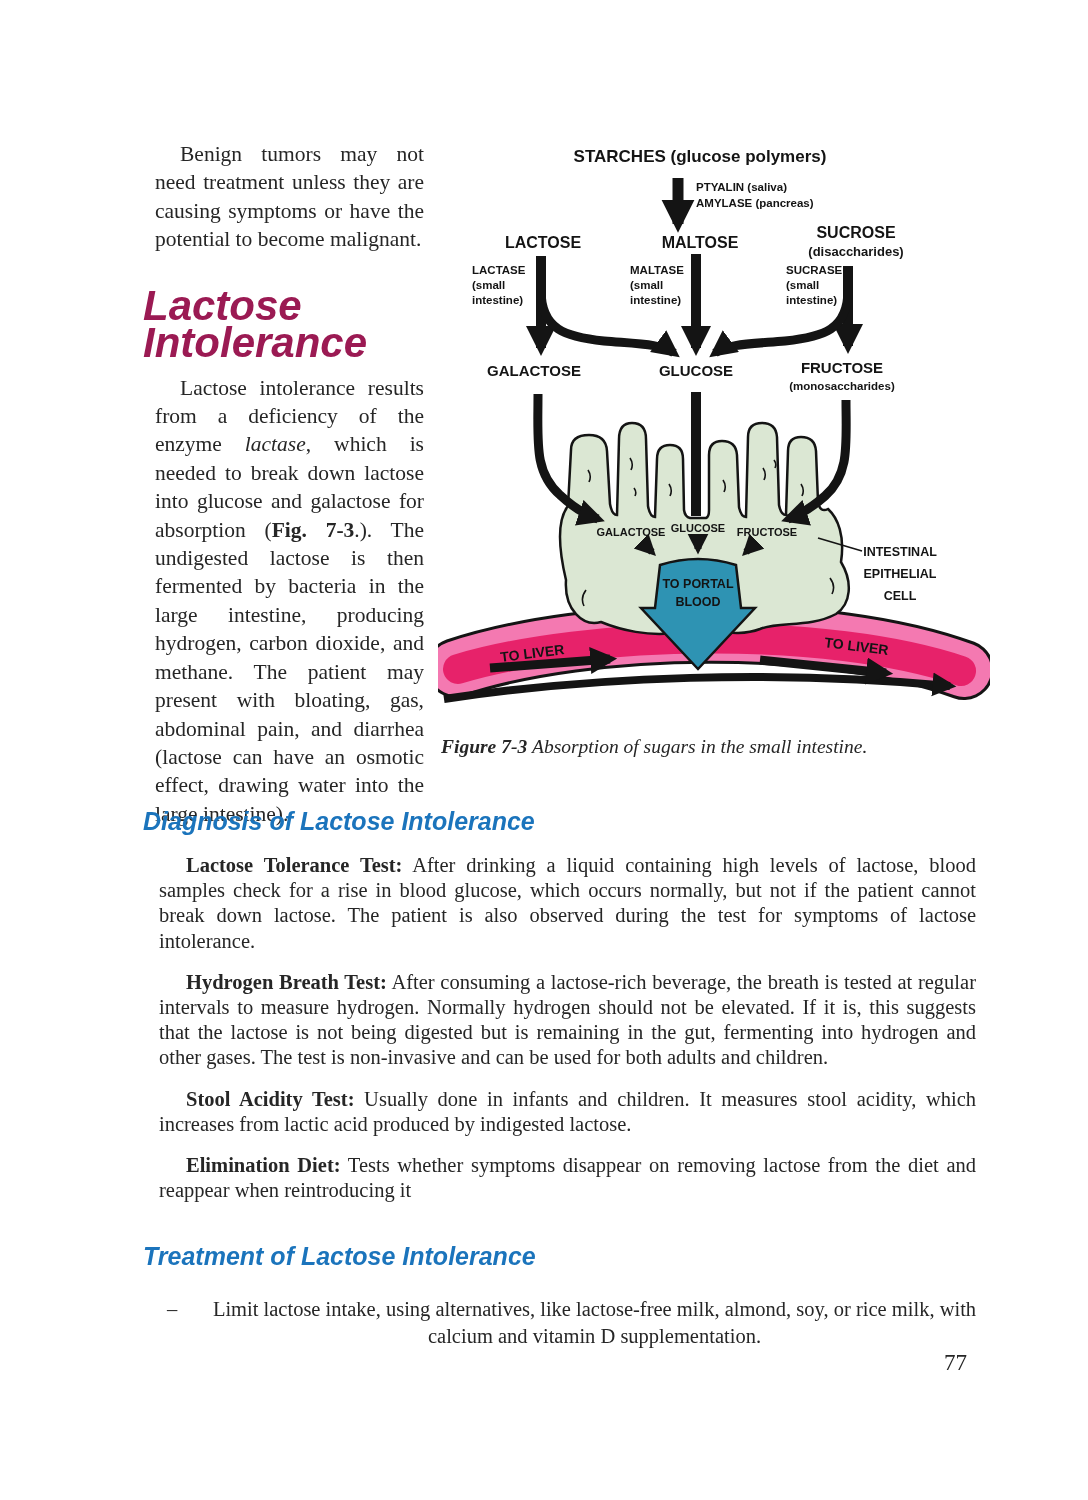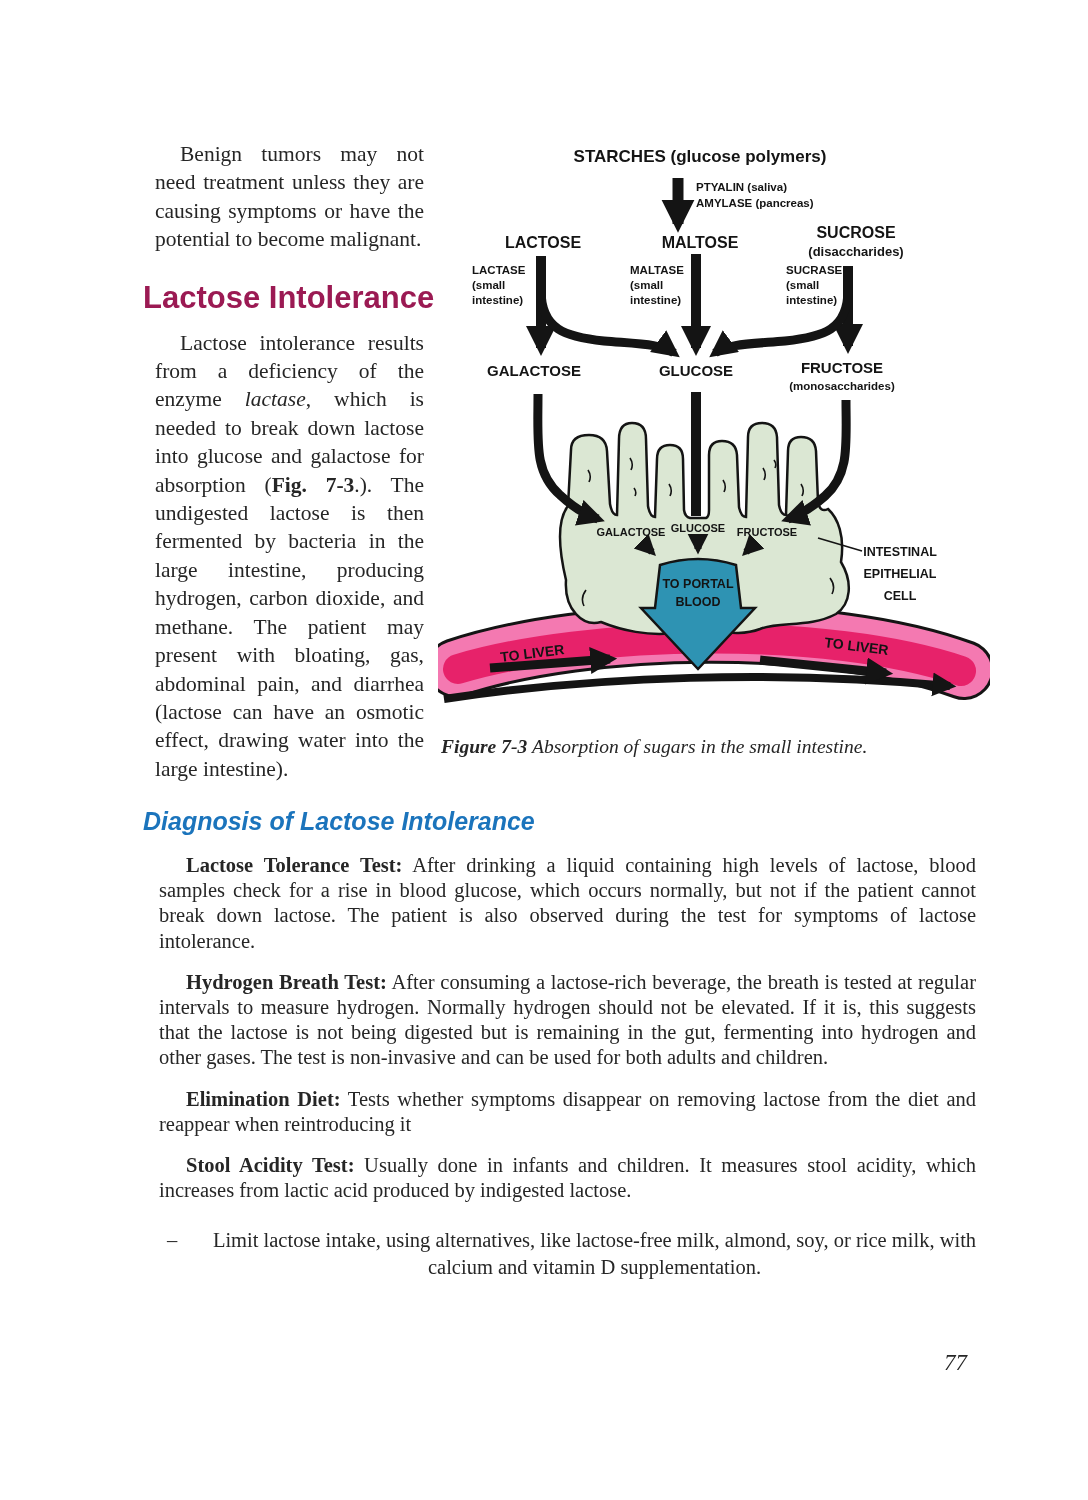--- a/index.html
+++ b/index.html
@@ -8,24 +8,25 @@
     width:1088px;height:1500px;
     background:#ffffff;
     font-family:"Liberation Serif",serif;
     color:var(--text-ink,#262626);
     overflow:hidden;
   }
   .left-col{position:absolute;left:143px;top:128px;width:293px;}
   .left-col p{margin:12px;font-size:21.5px;line-height:28.4px;text-align:justify;}
   .left-col p.indent{text-indent:25px;}
   .section-title{
-    margin:25px 0 13px 0;
+    margin:33px 0 13px 0;
     font-family:"Liberation Sans",sans-serif;
-    font-weight:bold;font-size:31px;line-height:37px;
+    font-weight:bold;font-size:42px;line-height:37px;
     color:var(--section-maroon,#9b1a53);
+    font-style:italic;
   }
   .ital{font-style:italic;}
   .bold{font-weight:bold;}
 
   .figure-wrap{position:absolute;left:438px;top:138px;width:552px;}
   .fig-caption{position:absolute;left:441px;top:727px;width:548px;font-size:19.5px;line-height:24px;margin-top:8px;}
   .fig-caption .cap-label{font-weight:bold;font-style:italic;}
   .fig-caption .cap-text{font-style:italic;}
 
   .main{position:absolute;left:143px;top:806px;width:849px;}
@@ -35,21 +36,21 @@
     font-style:italic;font-weight:bold;
     font-size:25px;line-height:31px;
     color:var(--heading-blue,#1b74bc);
   }
   .blue-head.second{margin-top:38px;margin-bottom:20px;}
   .main p.body-p{margin:16px;font-size:20.5px;line-height:25.2px;text-align:justify;text-indent:27px;}
   .bullet{display:flex;margin-top:24px;padding-left:24px;}
   .bullet .marker{width:30px;flex:0 0 30px;font-size:20.5px;line-height:27px;}
   .bullet .btext{flex:1;font-size:20.5px;line-height:27px;text-align:center;}
 
-  .page-number{position:absolute;left:944px;top:1350px;font-size:23px;font-style:italic;}
+  .page-number{position:absolute;left:944px;top:1350px;font-size:23px;}
 
   
   svg text{font-family:"Liberation Sans",sans-serif;font-weight:bold;fill:var(--diagram-ink,#141414);}
   .ink-stroke{stroke:var(--diagram-ink,#141414);fill:none;}
 </style>
 </head>
 <body>
 
 <div class="left-col">
   <p class="indent">Benign tumors may not need treatment unless they are causing symptoms or have the potential to become malignant.</p>
@@ -136,23 +137,24 @@
 <div class="fig-caption">
   <span class="cap-label">Figure 7-3</span>
   <span class="cap-text">Absorption of sugars in the small intestine.</span>
 </div>
 
 <div class="main">
   <h2 class="blue-head">Diagnosis of Lactose Intolerance</h2>
 
   <p class="body-p"><b>Lactose Tolerance Test:</b><span> After drinking a liquid containing high levels of lactose, blood samples check for a rise in blood glucose, which occurs normally, but not if the patient cannot break down lactose. The patient is also observed during the test for symptoms of lactose intolerance.</span></p>
   <p class="body-p"><b>Hydrogen Breath Test:</b><span> After consuming a lactose-rich beverage, the breath is tested at regular intervals to measure hydrogen. Normally hydrogen should not be elevated. If it is, this suggests that the lactose is not being digested but is remaining in the gut, fermenting into hydrogen and other gases. The test is non-invasive and can be used for both adults and children.</span></p>
+  <p class="body-p"><b>Stool Acidity Test:</b><span> Usually done in infants and children. It measures stool acidity, which increases from lactic acid produced by indigested lactose.</span></p>
   <p class="body-p"><b>Elimination Diet:</b><span> Tests whether symptoms disappear on removing lactose from the diet and reappear when reintroducing it</span></p>
-  <p class="body-p"><b>Stool Acidity Test:</b><span> Usually done in infants and children. It measures stool acidity, which increases from lactic acid produced by indigested lactose.</span></p>
 
+  <h2 class="blue-head second">Treatment of Lactose Intolerance</h2>
 
   <div class="bullet">
     <span class="marker">–</span>
     <span class="btext">Limit lactose intake, using alternatives, like lactose-free milk,  almond, soy, or rice milk, with calcium and vitamin D supplementation.</span>
   </div>
 </div>
 
 <div class="page-number">77</div>
 
 </body></html>

